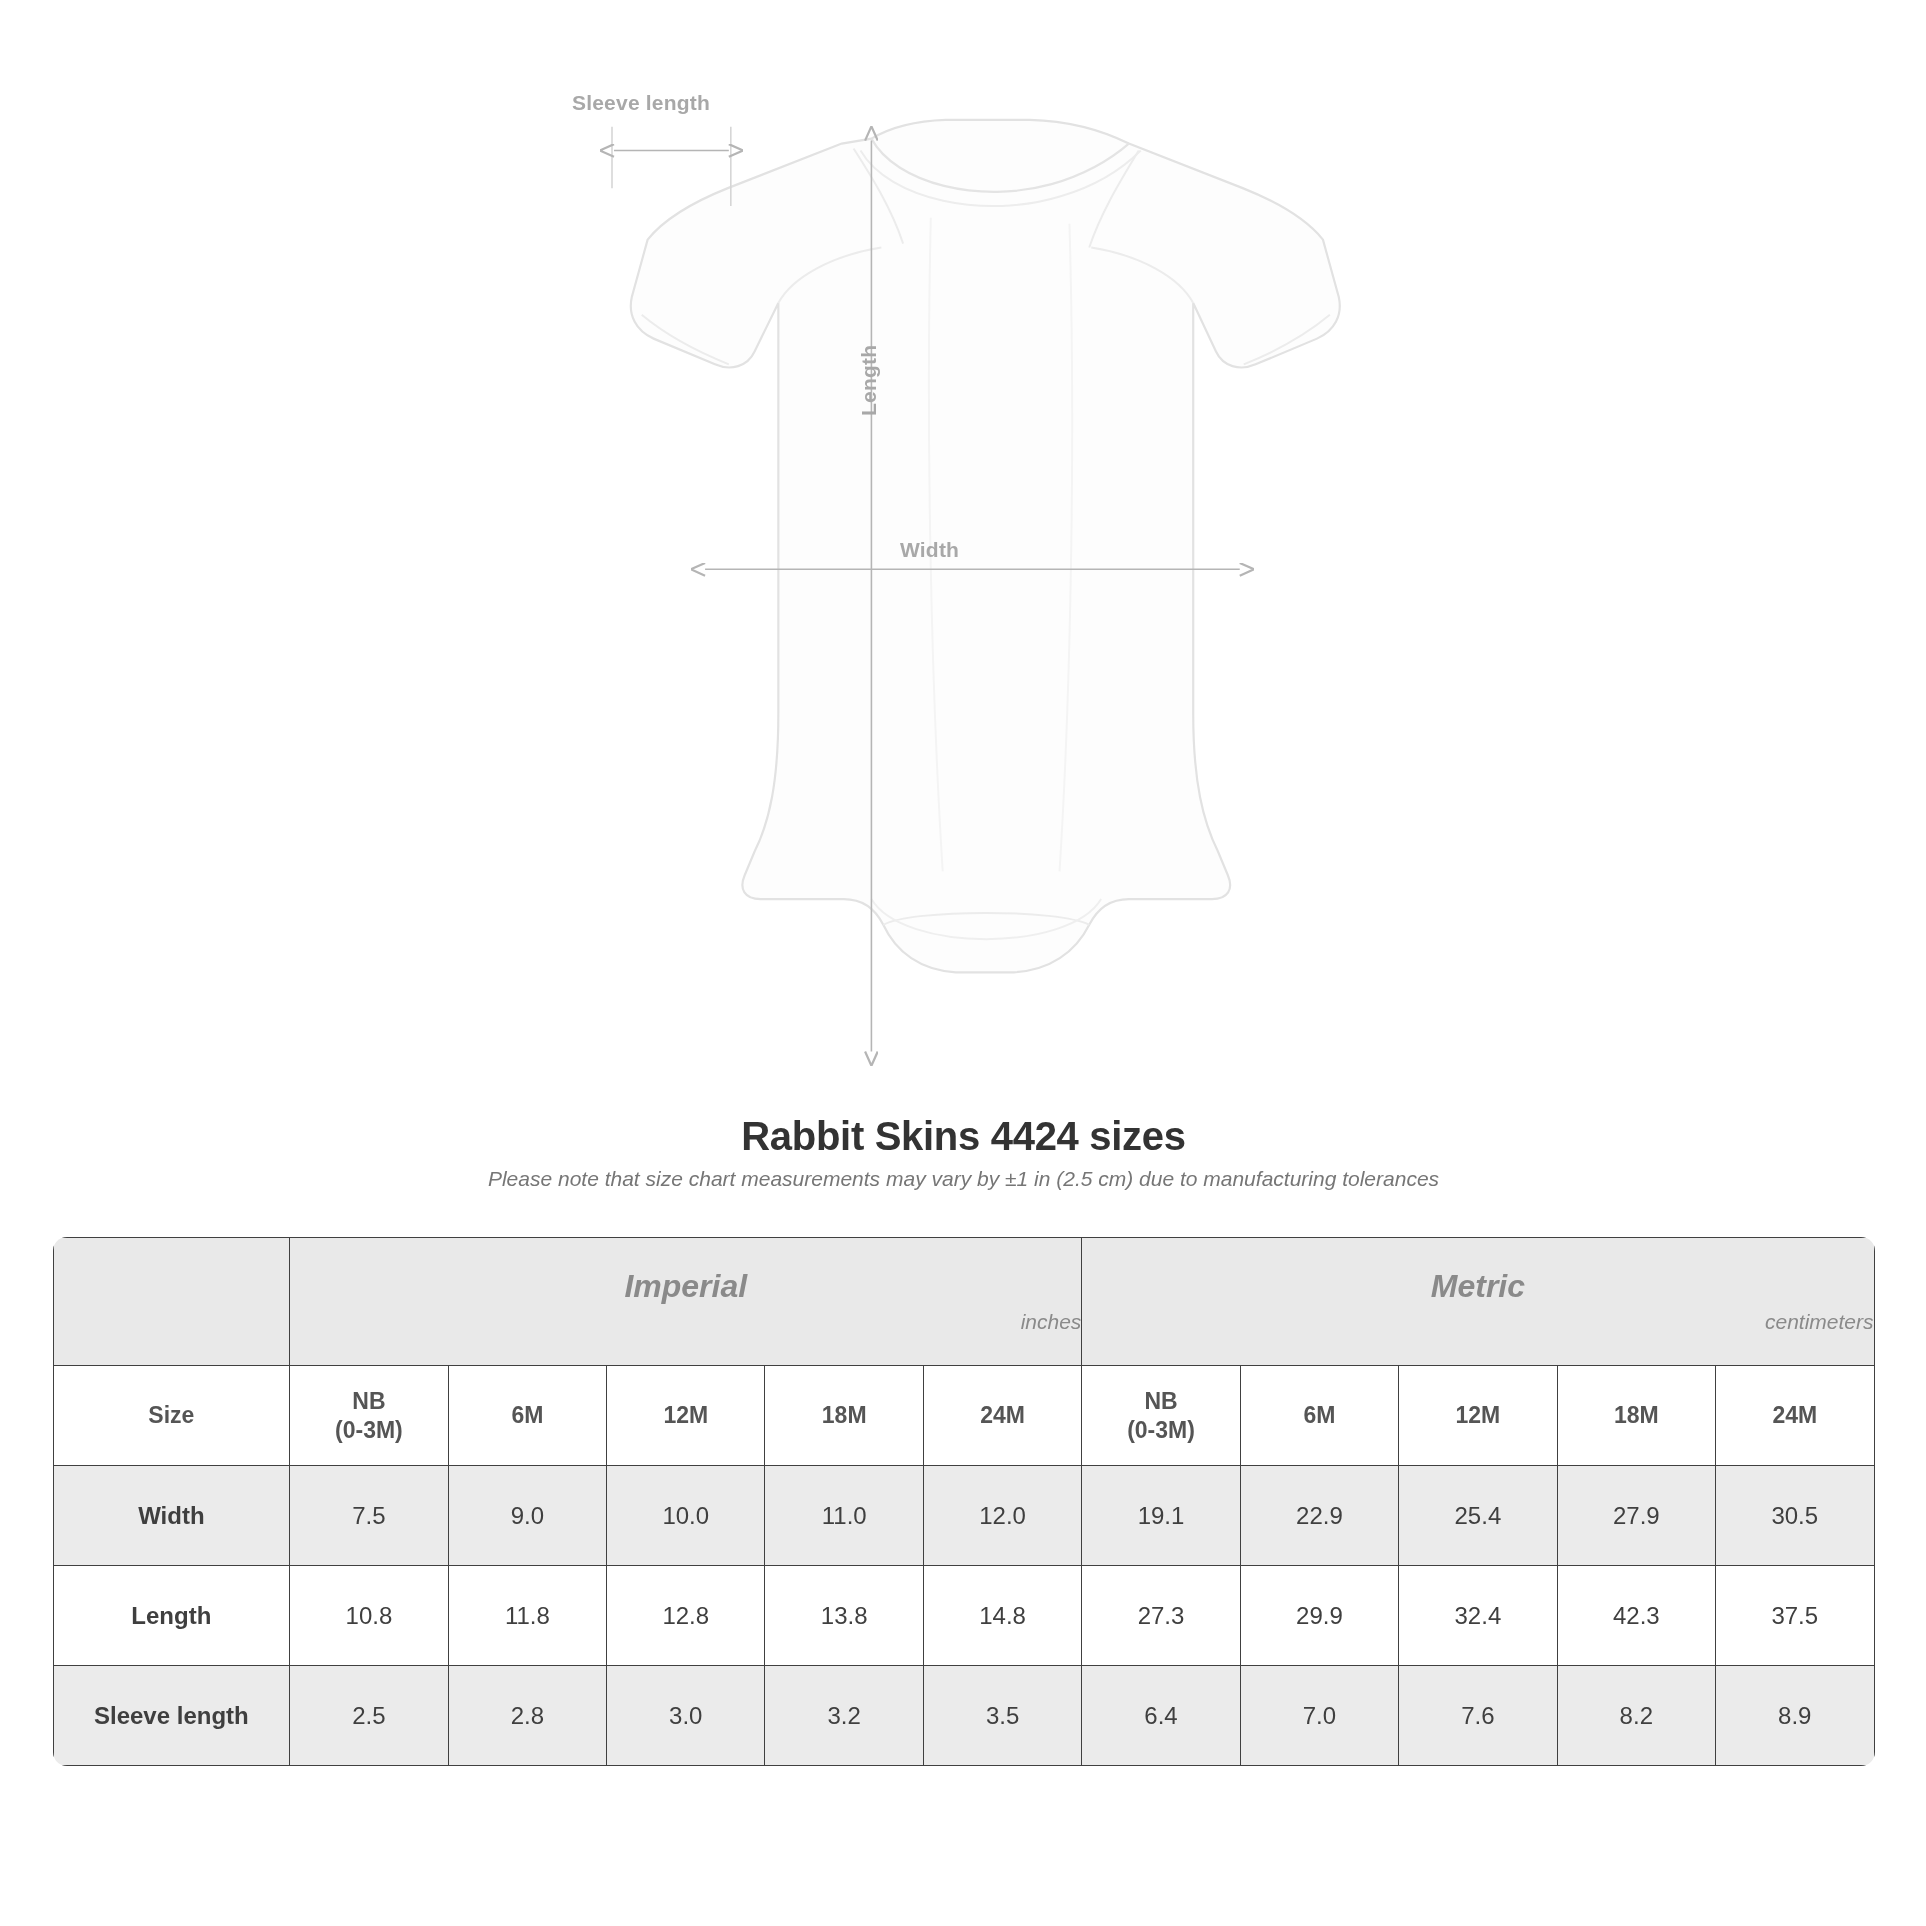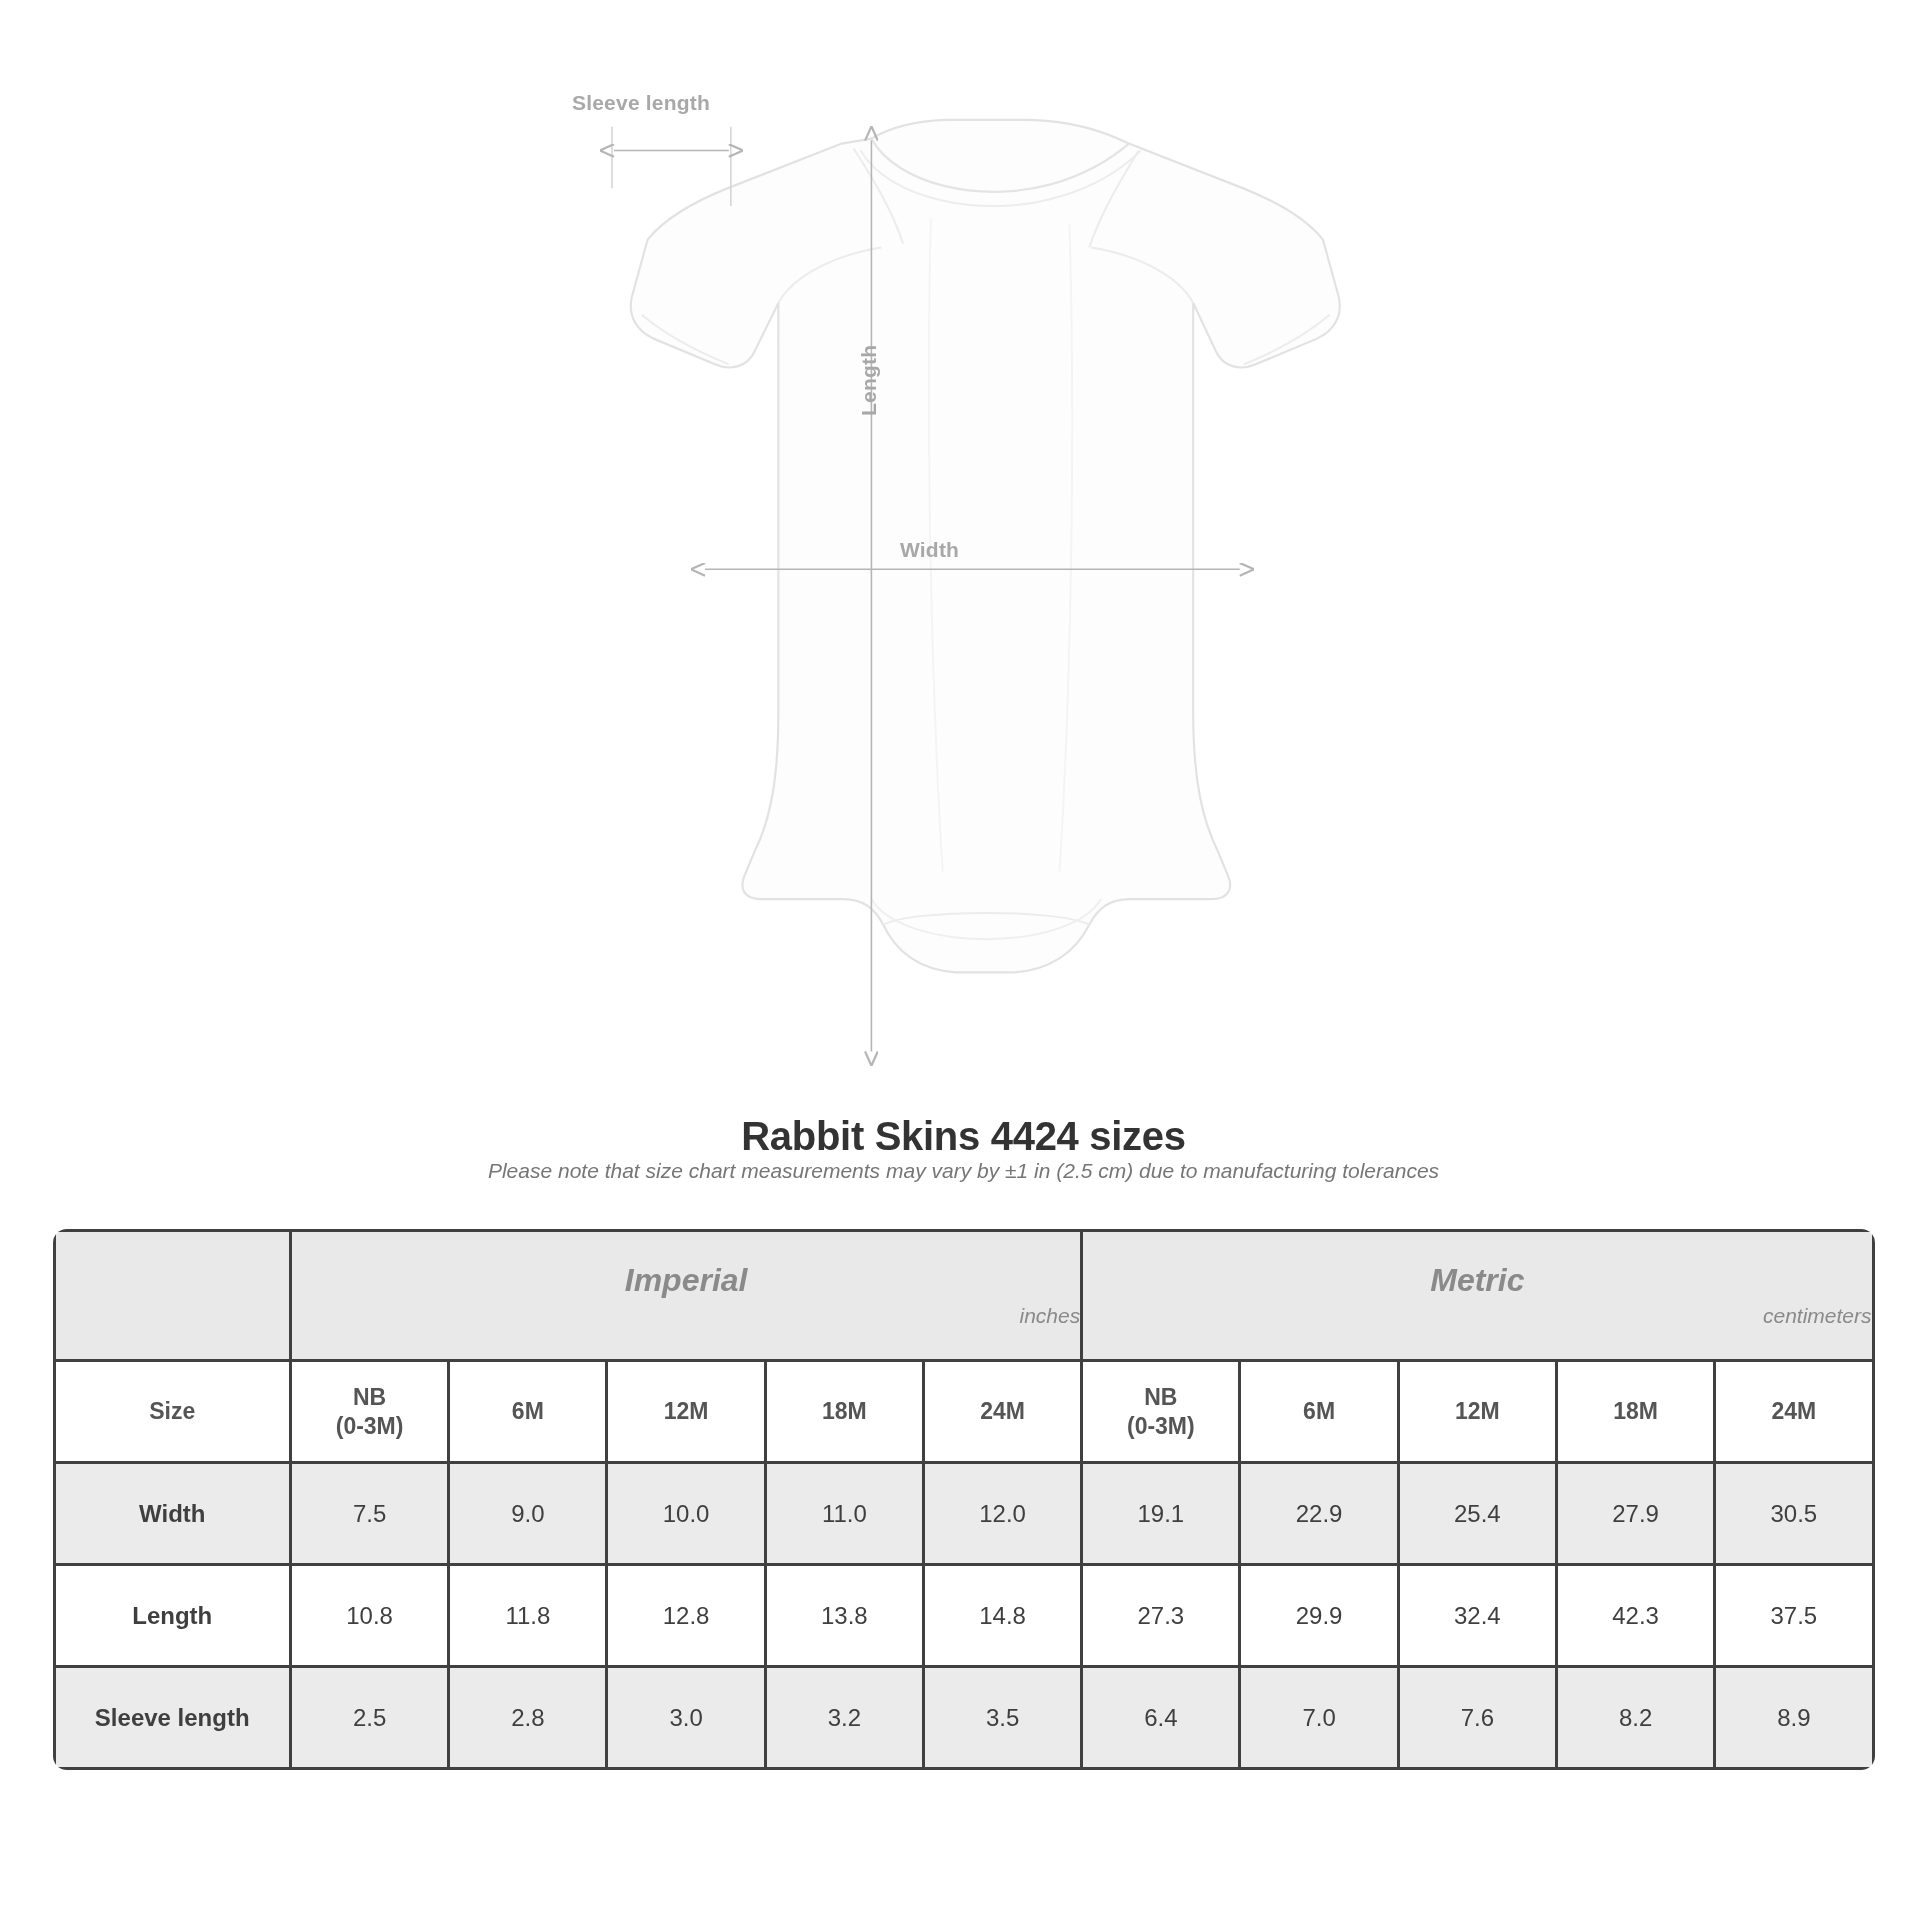--- a/index.html
+++ b/index.html
@@ -54,21 +54,21 @@
 
   
   .title-block {
     text-align: center;
     margin-top: 10px;
   }
   .chart-title {
     font-size: 40px;
     font-weight: bold;
     color: #333333;
-    margin: 0;
+    margin: 8px;
     letter-spacing: -0.3px;
   }
   .chart-note {
     font-size: 21px;
     font-style: italic;
     color: #767676;
   }
 
   
   .table-wrap {
@@ -76,21 +76,21 @@
     width: 1822px;
   }
   table.size-table {
     border-collapse: collapse;
     width: 100%;
     table-layout: fixed;
     border-radius: 14px;
     overflow: hidden;
   }
   table.size-table td, table.size-table th {
-    border: 3px solid #404040;
+    border: 1px solid #404040;
     text-align: center;
     vertical-align: middle;
   }
   .unit-head {
     background: #e9e9e9;
     height: 127px;
     padding: 0;
   }
   .unit-name {
     font-size: 32px;

